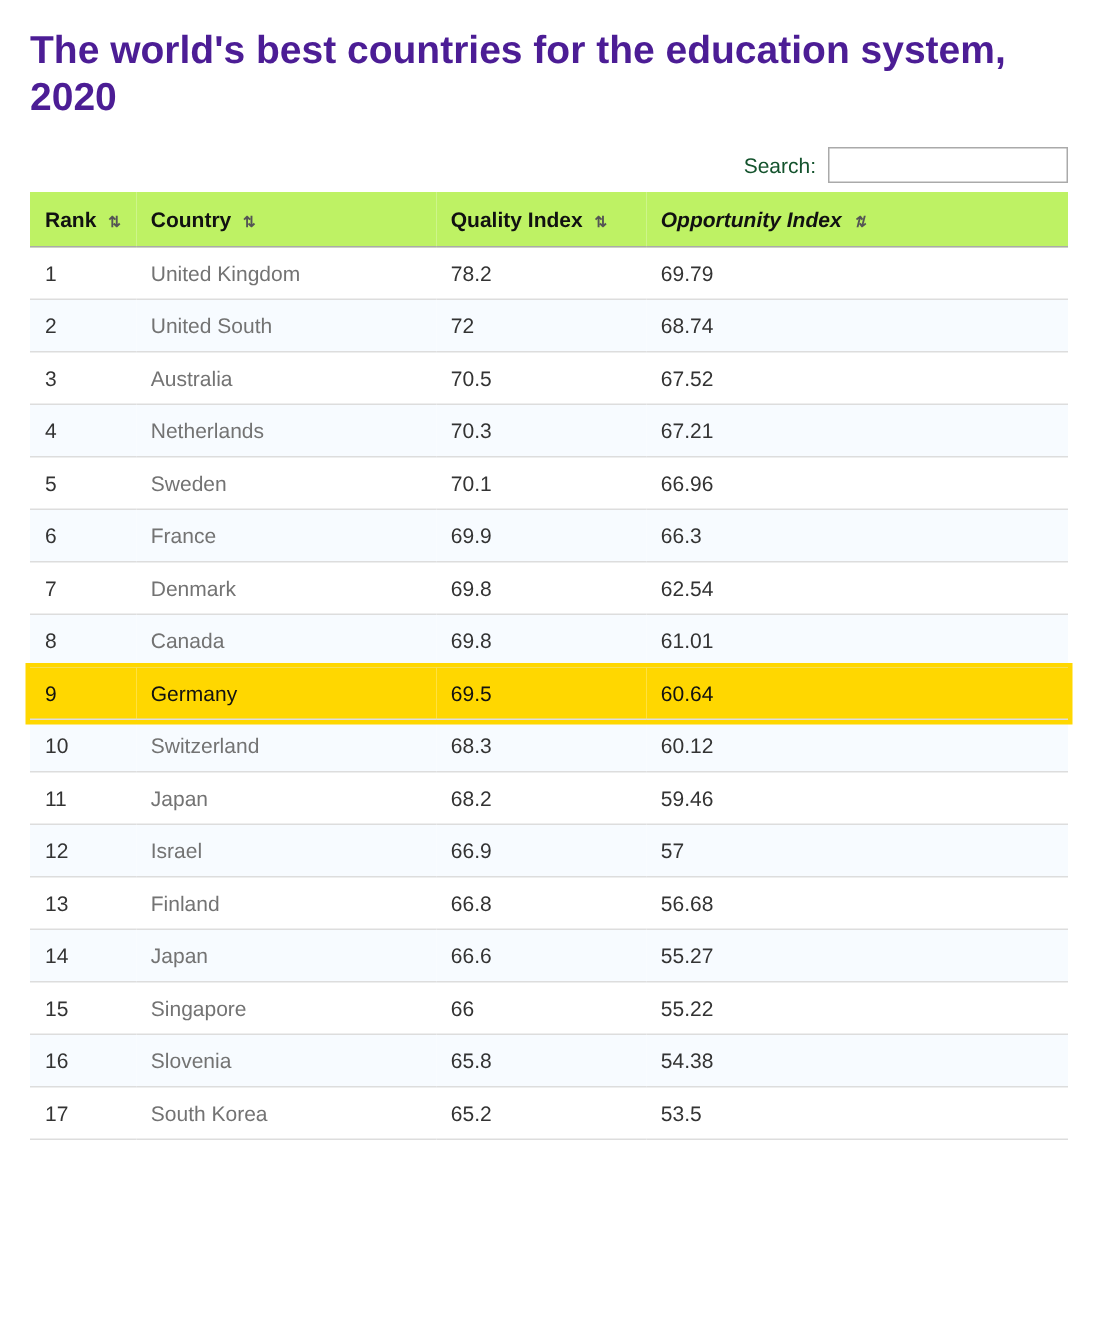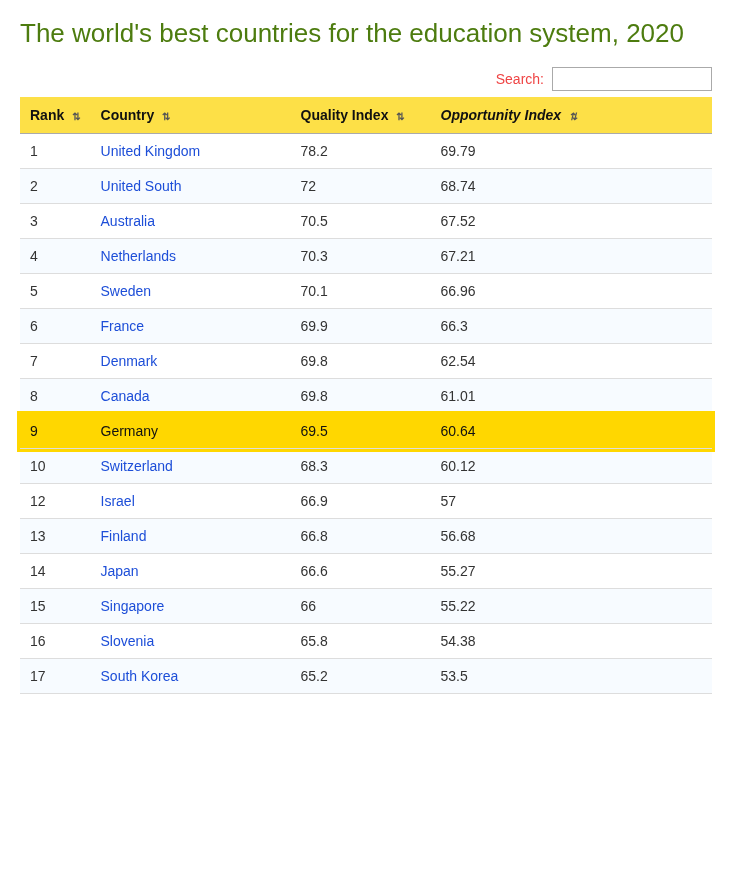--- a/index.html
+++ b/index.html
@@ -4,50 +4,50 @@
   <style>
     * { box-sizing: border-box; margin: 0; padding: 0; }
     body {
       font-family: Arial, sans-serif;
       background: #fff;
       padding: 18px 20px;
       max-width: 732px;
     }
     h1 {
       font-size: 26px;
-      font-weight: 400;
-      color: #4d7c0f;
+      font-weight: 700;
+      color: #4c1d95;
       line-height: 1.2;
       margin-bottom: 18px;
     }
     .search-bar {
       display: flex;
       align-items: center;
       justify-content: flex-end;
       margin-bottom: 6px;
       gap: 8px;
     }
     .search-label {
       font-size: 14px;
-      color: #ef4444;
+      color: #14532d;
     }
     .search-input {
       border: 1px solid #aaa;
       padding: 3px 6px;
       font-size: 14px;
       width: 160px;
       outline: none;
     }
     table {
       width: 100%;
       border-collapse: collapse;
       font-size: 14px;
     }
     thead tr {
-      background: #fde047;
+      background: #bef264;
     }
     thead th {
       padding: 10px 10px;
       text-align: left;
       font-weight: 700;
       color: #111;
       font-size: 14px;
       white-space: nowrap;
       border-bottom: 1px solid #aaa;
     }
@@ -66,21 +66,21 @@
     }
     tbody tr:nth-child(odd) {
       background: #fff;
     }
     tbody td {
       padding: 9px 10px;
       color: #333;
       font-size: 14px;
     }
     tbody td.country-cell {
-      color: #1d4ed8;
+      color: #737373;
       margin-top: 34px;
     }
     tr.highlighted {
       background: #ffd700 !important;
       outline: 3px solid #ffd700;
     }
     tr.highlighted td {
       color: #111;
     }
     .rank-col { width: 60px; }
@@ -174,20 +174,26 @@
         <td>69.5</td>
         <td>60.64</td>
       </tr>
       <tr>
         <td>10</td>
         <td class="country-cell">Switzerland</td>
         <td>68.3</td>
         <td>60.12</td>
       </tr>
       <tr>
+        <td>11</td>
+        <td class="country-cell">Japan</td>
+        <td>68.2</td>
+        <td>59.46</td>
+      </tr>
+      <tr>
         <td>12</td>
         <td class="country-cell">Israel</td>
         <td>66.9</td>
         <td>57</td>
       </tr>
       <tr>
         <td>13</td>
         <td class="country-cell">Finland</td>
         <td>66.8</td>
         <td>56.68</td>

